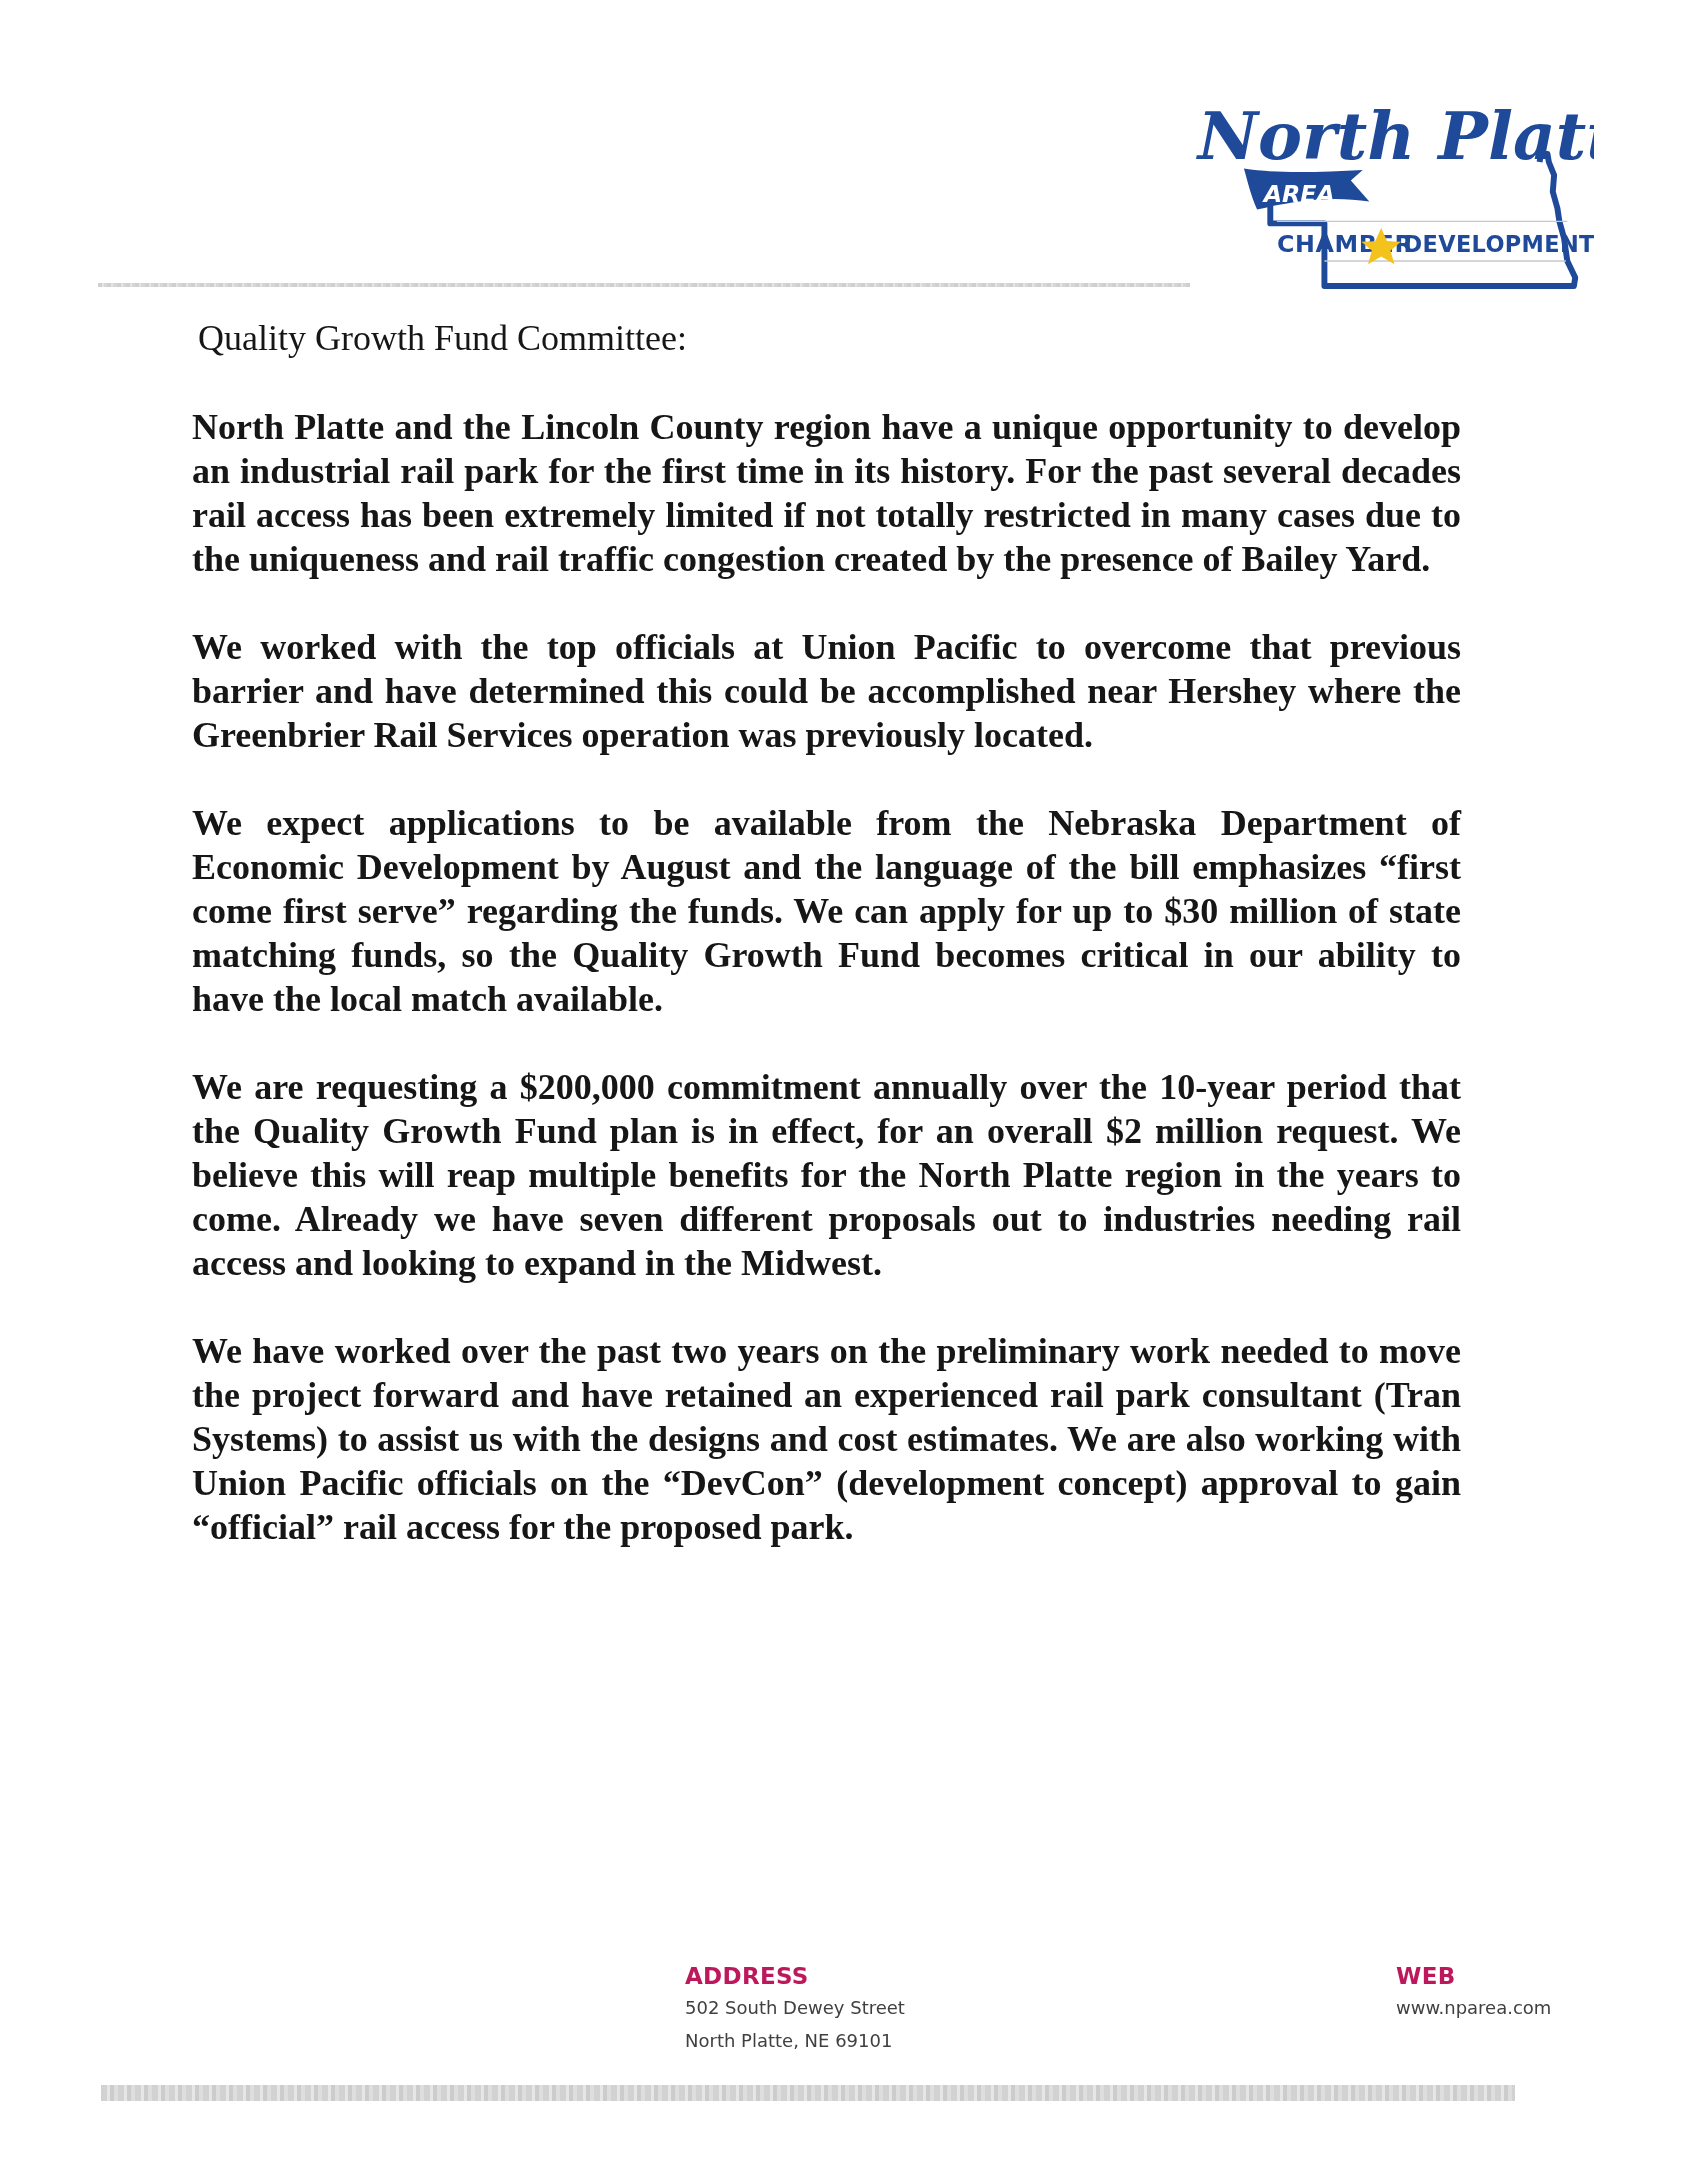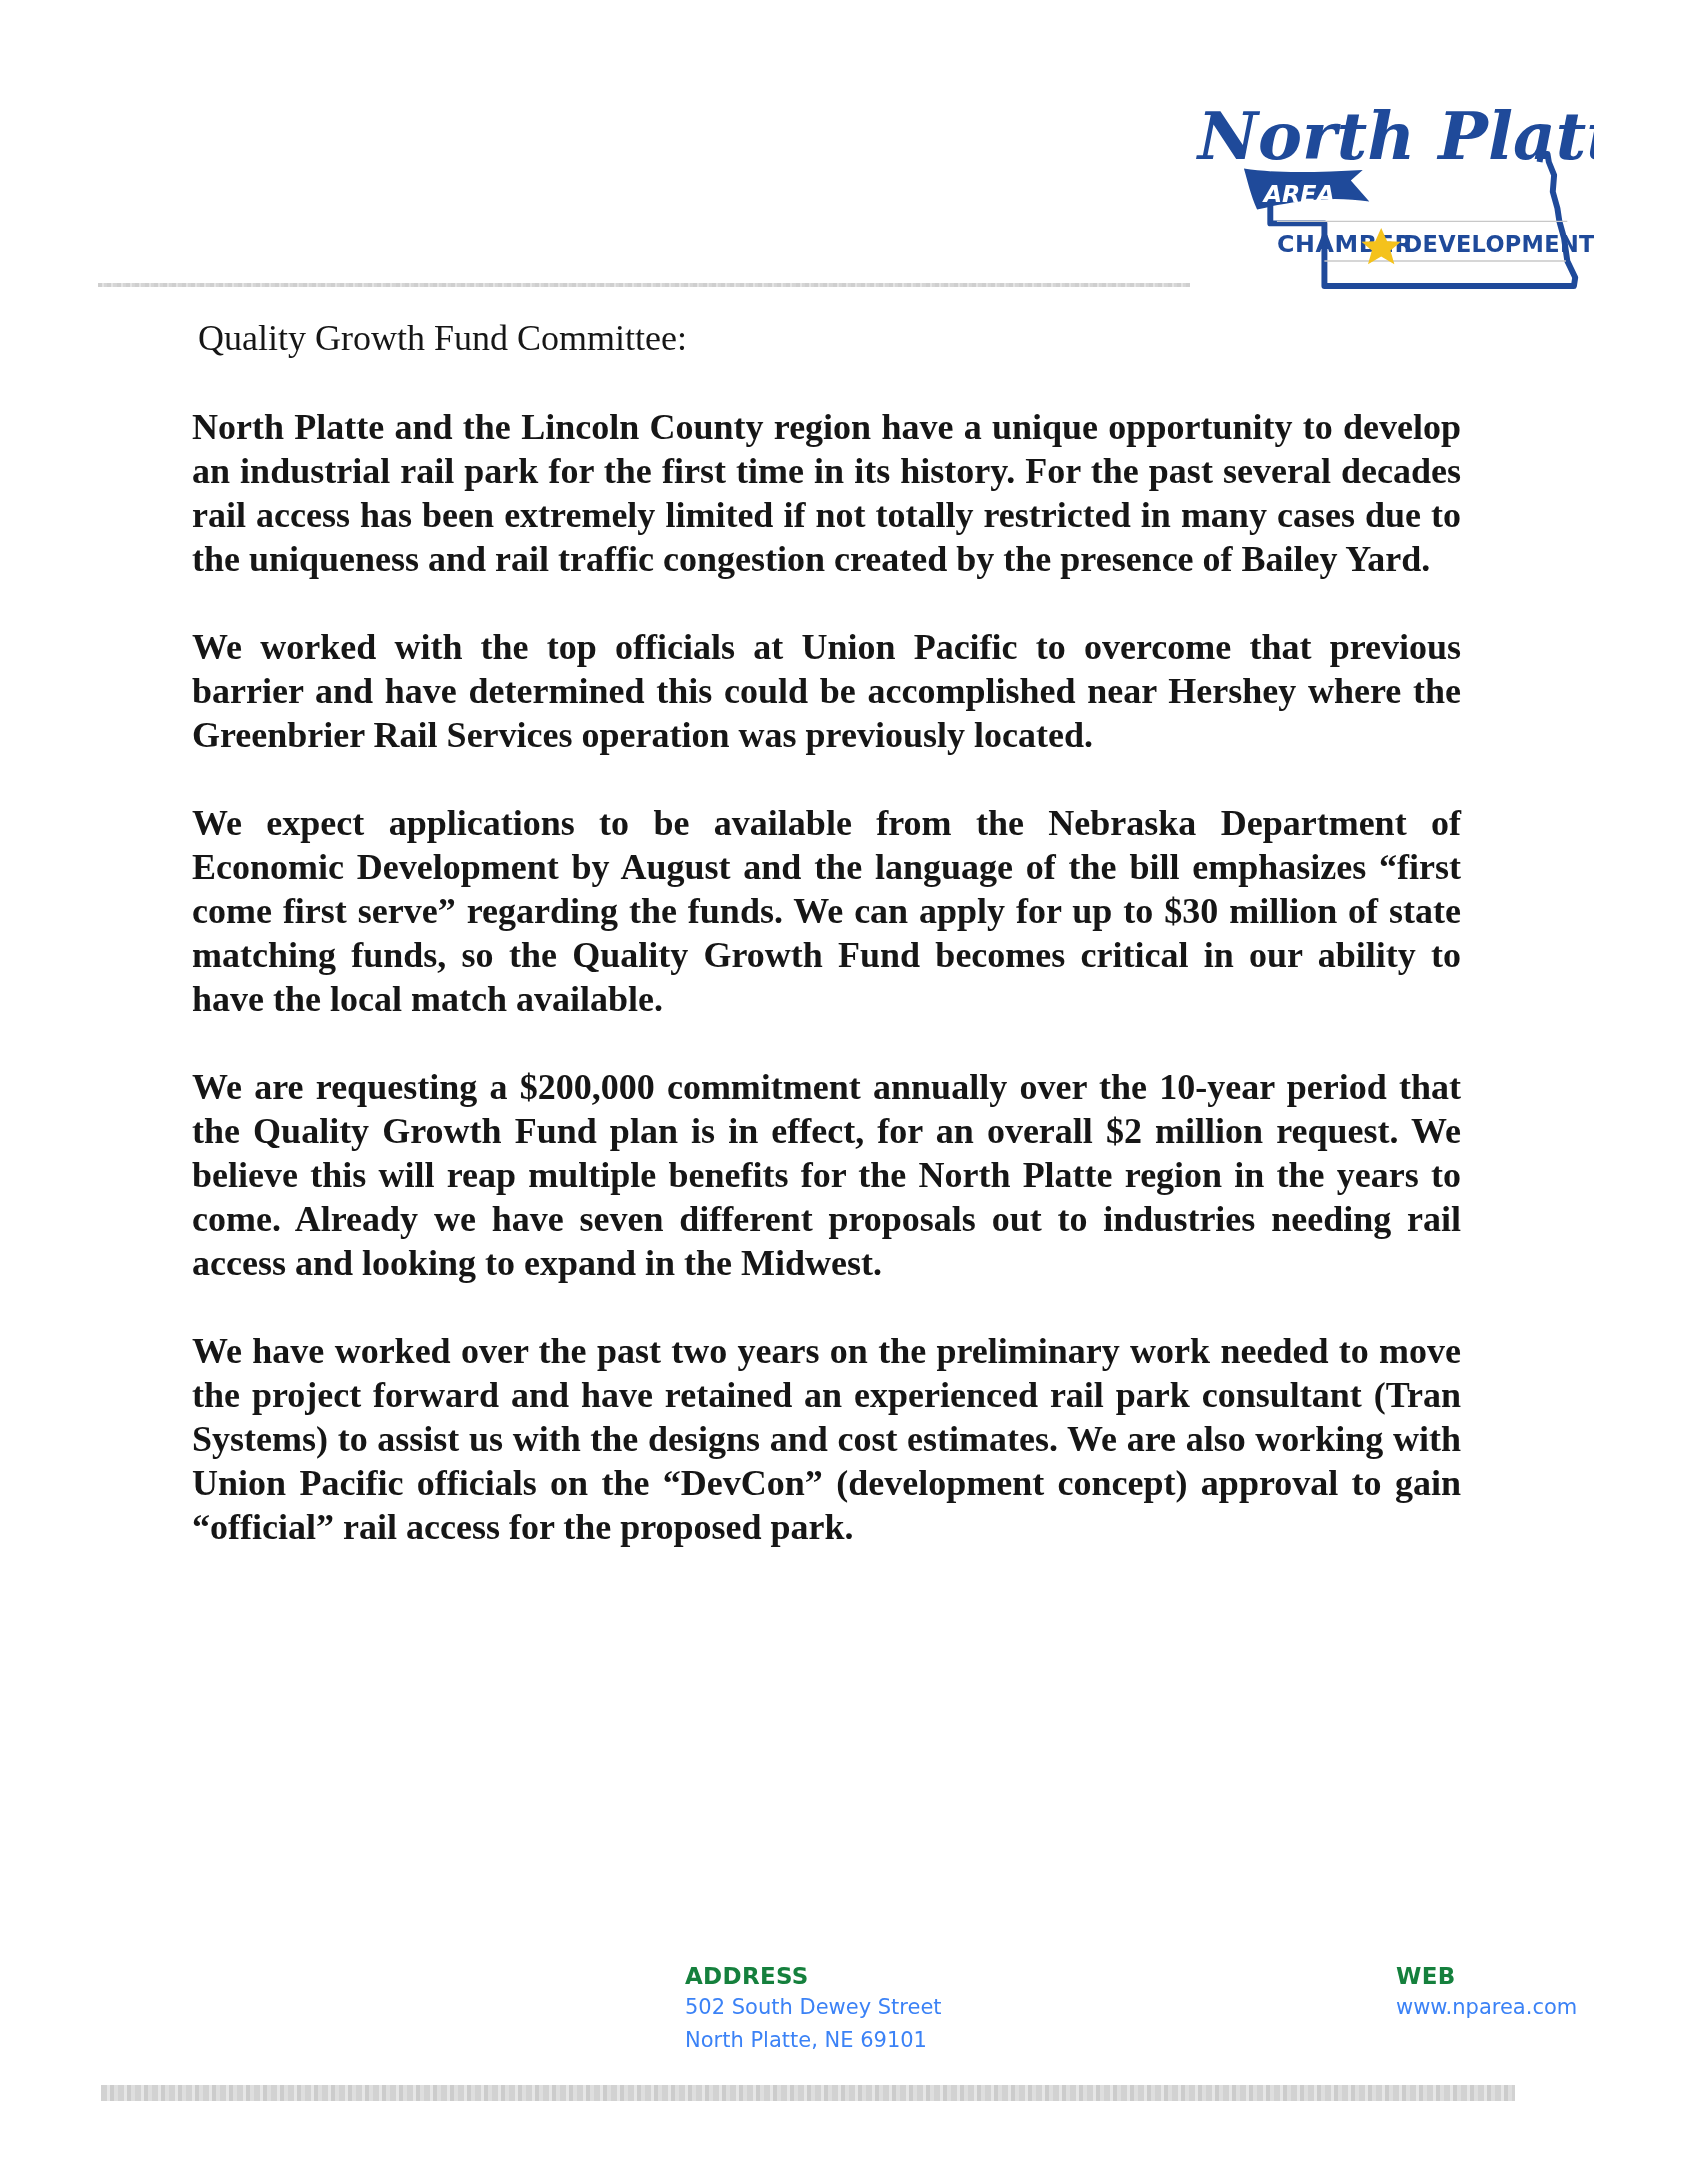--- a/index.html
+++ b/index.html
@@ -19,22 +19,22 @@
     position: absolute; left: 192px; top: 316px; width: 1285px;
     font-family: "Liberation Serif", "DejaVu Serif", serif;
     font-size: 36px; line-height: 44px; color: #161616;
   }
   .salutation { margin: 0 0 45px 6px; }
   .para { margin: 0 16px 44px 0; text-align: justify; font-weight: bold; }
 
   
   .footer-logo { position: absolute; left: 99px; top: 1962px; width: 370px; height: 89px; }
   .footer-col { position: absolute; top: 1962px; font-family: "DejaVu Sans", sans-serif; }
-  .footer-col .label { color: #15803d; font-weight: bold; font-size: 23px; letter-spacing: 0.3px; line-height: 29px; }
-  .footer-col .line { color: #3b82f6; font-size: 21px; line-height: 33px; white-space: nowrap; }
+  .footer-col .label { color: #be185d; font-weight: bold; font-size: 23px; letter-spacing: 0.3px; line-height: 29px; }
+  .footer-col .line { color: #404040; font-size: 18px; line-height: 33px; white-space: nowrap; }
   .col-address { left: 685px; }
   .col-phone { left: 1042px; }
   .col-web { left: 1396px; }
   .footer-rule {
     position: absolute; left: 101px; top: 2085px; width: 1414px; height: 16px;
     background: repeating-linear-gradient(90deg, #d2d2d2 0 6px, #e6e6e6 6px 8.6px, #cccccc 8.6px 13.2px, #dedede 13.2px 17px);
   }
 </style>
 </head>
 <body>

